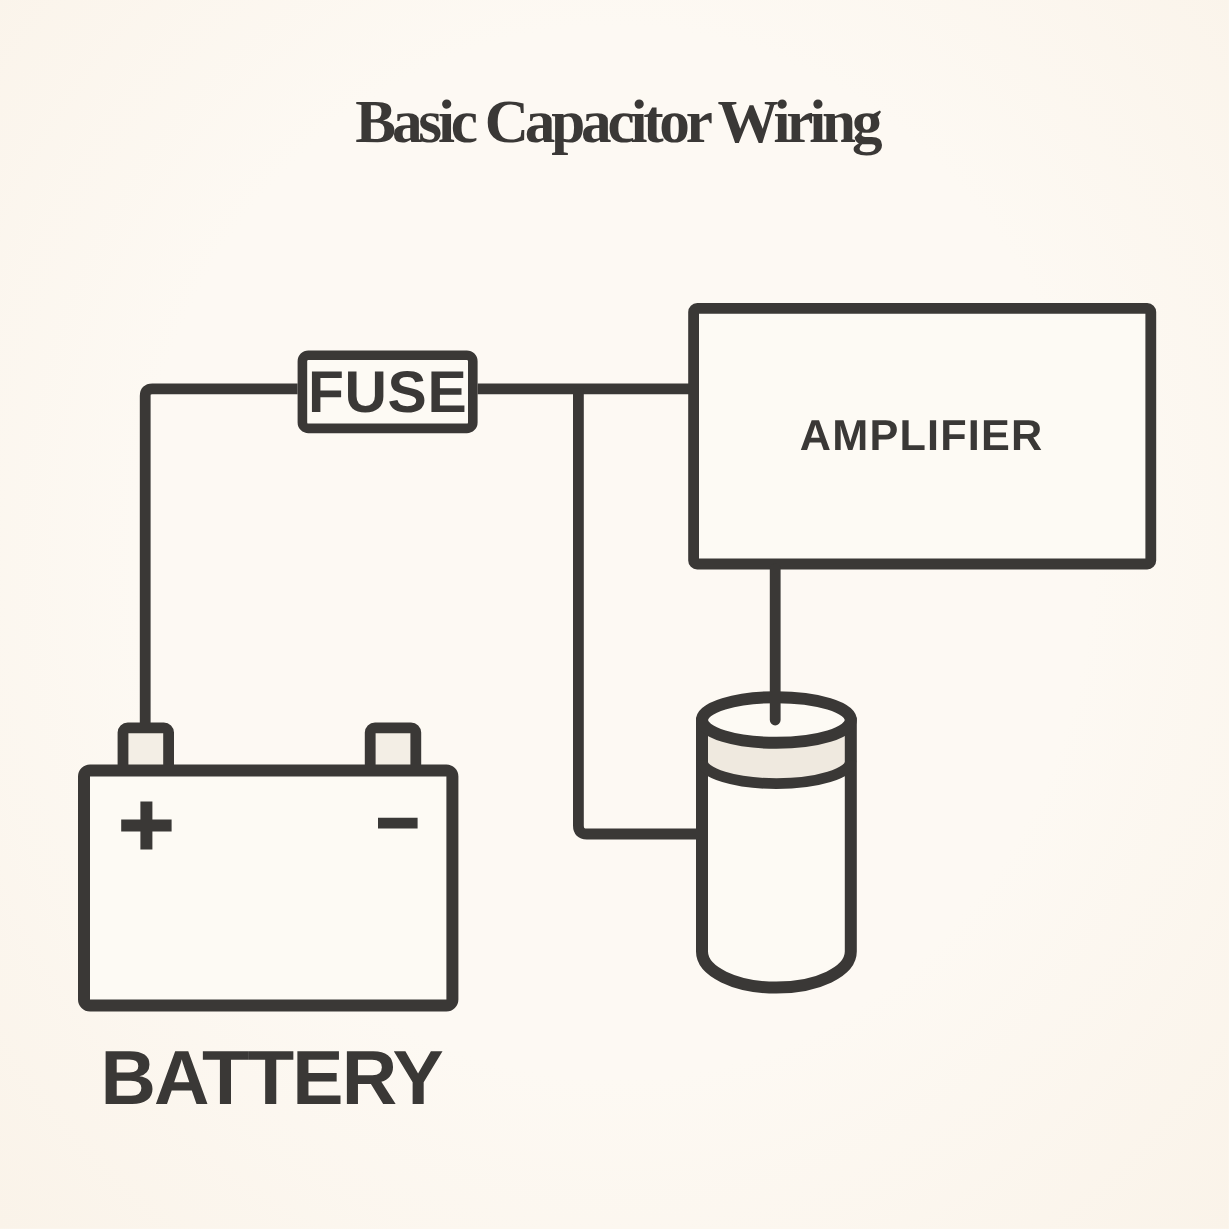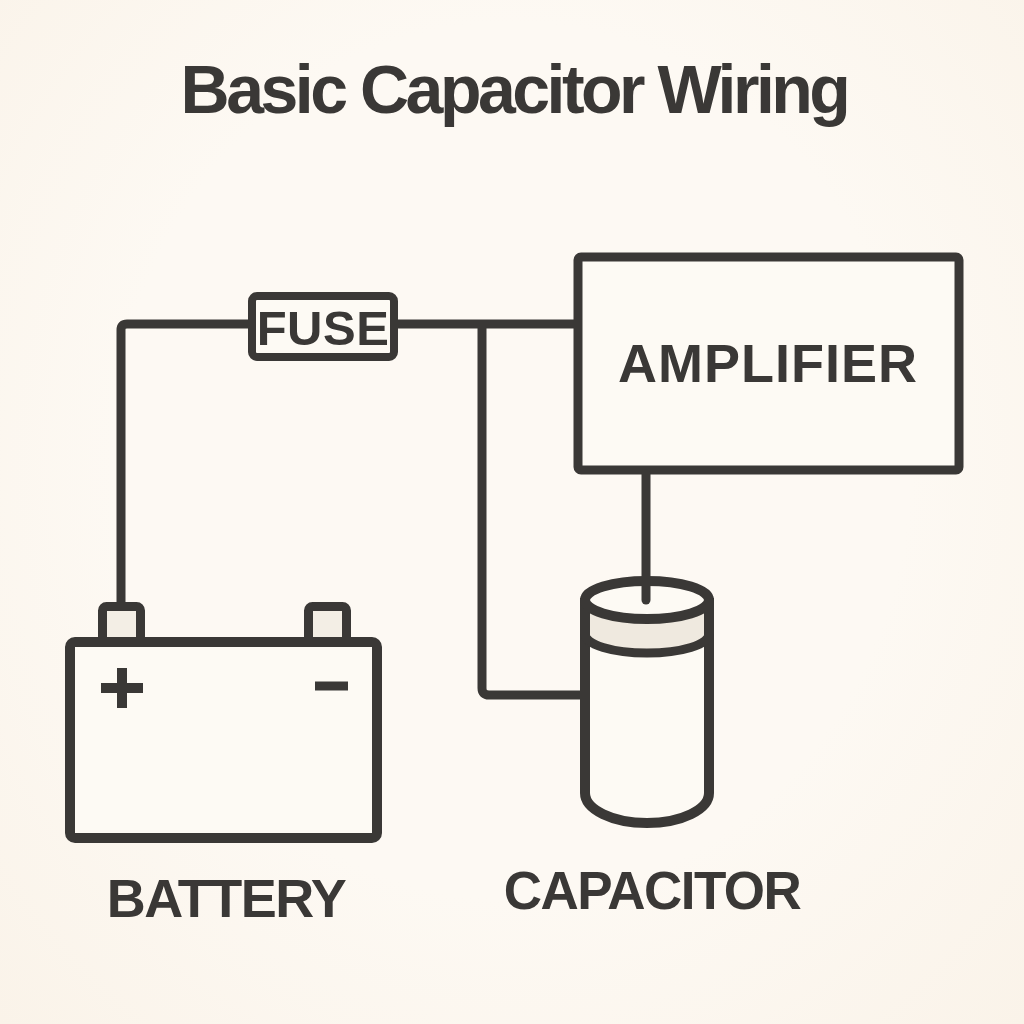--- a/index.html
+++ b/index.html
@@ -17,24 +17,24 @@
   }
   .stage{
     position:relative;width:1024px;height:1024px;
     background:radial-gradient(ellipse at 50% 45%, #fdf9f3 55%, #faf3e9 100%);
   }
   .stage svg{position:absolute;left:0;top:0;}
   .txt{
     position:absolute;transform:translate(-50%,-50%);
     color:var(--ink);font-weight:700;line-height:1;white-space:nowrap;
   }
-  .title{left:514px;top:89px;font-size:68px;letter-spacing:-3.5px;}
+  .title{left:514px;top:103px;font-size:51px;letter-spacing:-3.5px;font-family:Liberation Serif, serif;}
   .fuse-label{left:323px;top:328px;font-size:49px;letter-spacing:0.5px;}
-  .amp-label{left:768px;top:363px;font-size:54px;letter-spacing:1px;}
-  .battery-label{left:226px;top:898px;font-size:54px;letter-spacing:-1.5px;}
+  .amp-label{left:768px;top:363px;font-size:36px;letter-spacing:1px;}
+  .battery-label{left:226px;top:898px;font-size:64px;letter-spacing:-1.5px;}
   .capacitor-label{left:652px;top:890px;font-size:53px;letter-spacing:-1.5px;}
 </style>
 </head>
 <body>
 
 <div class="stage">
 
   <svg width="1024" height="1024" viewBox="0 0 1024 1024">
 
     <path d="M121 612 V330 Q121 324 127 324 H248" fill="none" stroke="var(--ink)" stroke-width="9"></path>
@@ -58,15 +58,14 @@
     <path d="M585 598 V793 A62 30 0 0 0 709 793 V598" fill="none" stroke="var(--ink)" stroke-width="10"></path>
     <path d="M585 634 A62 19 0 0 0 709 634" fill="none" stroke="var(--ink)" stroke-width="9"></path>
     <ellipse cx="647" cy="600" rx="62" ry="19" fill="var(--component-fill)" stroke="var(--ink)" stroke-width="10"></ellipse>
     <path d="M646 474 V600" fill="none" stroke="var(--ink)" stroke-width="9" stroke-linecap="round"></path>
   </svg>
 
   <div class="txt title">Basic Capacitor Wiring</div>
   <div class="txt fuse-label">FUSE</div>
   <div class="txt amp-label">AMPLIFIER</div>
   <div class="txt battery-label">BATTERY</div>
-  <div class="txt capacitor-label">CAPACITOR</div>
 
 </div>
 
 </body></html>

